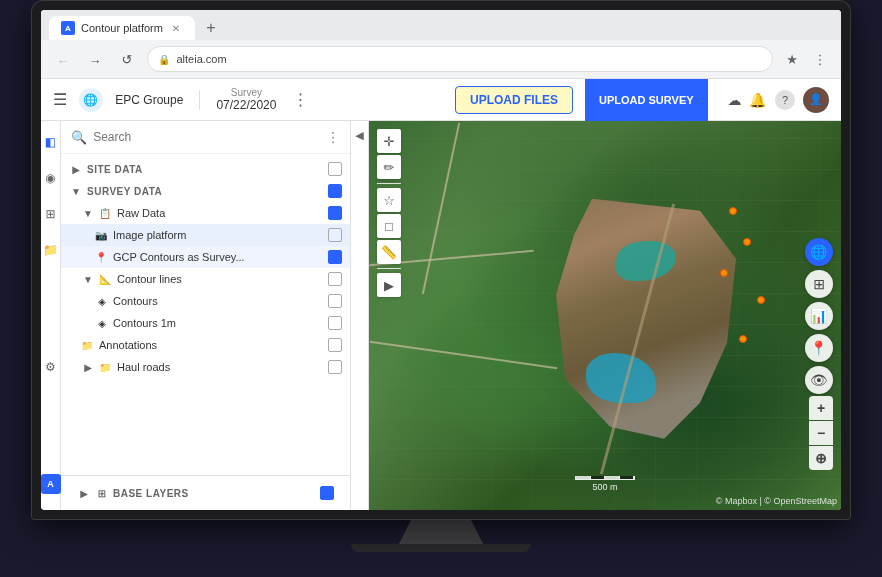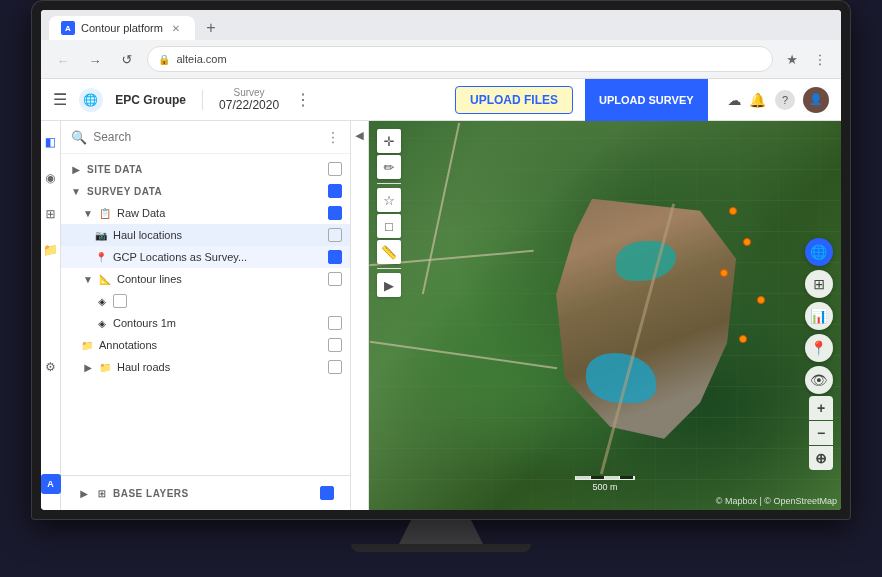--- a/index.html
+++ b/index.html
@@ -193,21 +193,21 @@
       display: flex;
       align-items: center;
       justify-content: center;
       color: #1976d2;
       font-size: 12px;
     }
 
     .header-org {
       font-size: 12px;
       color: #333;
-      font-weight: 700;
+      font-weight: 400;
     }
 
     .header-divider {
       width: 1px;
       height: 20px;
       background: #e0e0e0;
       margin: 0 4px;
     }
 
     .header-survey-info {
@@ -817,39 +817,40 @@
 
                 <div class="tree-row indent-1">
                   <div class="tree-toggle">▼</div>
                   <div class="tree-icon">📋</div>
                   <span class="tree-label">Raw Data</span>
                   <div class="tree-checkbox blue-square"></div>
                 </div>
 
                 <div class="tree-row selected indent-2">
                   <div class="tree-icon">📷</div>
-                  <span class="tree-label">Haul locations</span>
+                  <span class="tree-label">Image platform</span>
                   <div class="tree-checkbox"></div>
                 </div>
 
                 <div class="tree-row highlighted indent-2">
                   <div class="tree-icon">📍</div>
-                  <span class="tree-label">GCP Locations as Survey...</span>
+                  <span class="tree-label">GCP Contours as Survey...</span>
                   <div class="tree-checkbox blue-square"></div>
                 </div>
 
                 <div class="tree-row indent-1">
                   <div class="tree-toggle">▼</div>
                   <div class="tree-icon">📐</div>
                   <span class="tree-label">Contour lines</span>
                   <div class="tree-checkbox"></div>
                 </div>
 
                 <div class="tree-row indent-2">
                   <div class="tree-icon">◈</div>
+                  <span class="tree-label">Contours</span>
                   <div class="tree-checkbox"></div>
                 </div>
 
                 <div class="tree-row indent-2">
                   <div class="tree-icon">◈</div>
                   <span class="tree-label">Contours 1m</span>
                   <div class="tree-checkbox"></div>
                 </div>
 
                 <div class="tree-row indent-1">

